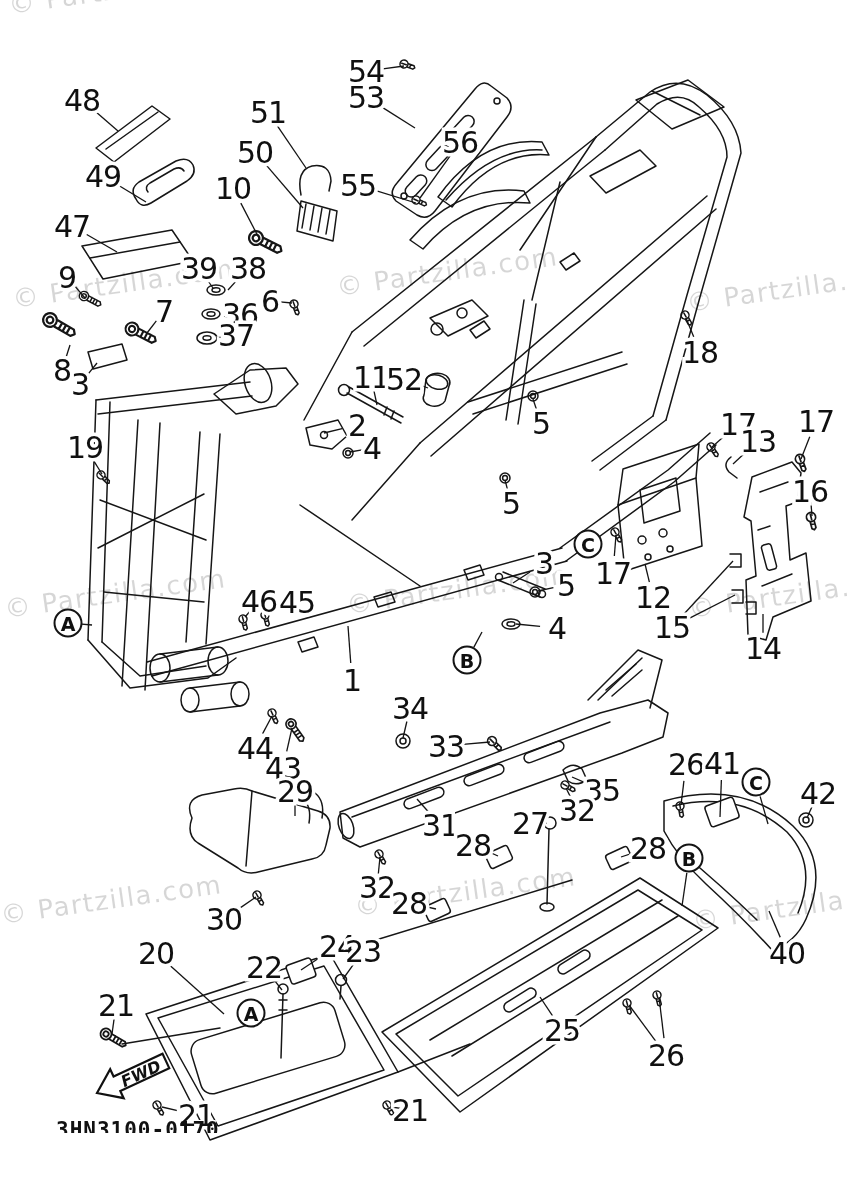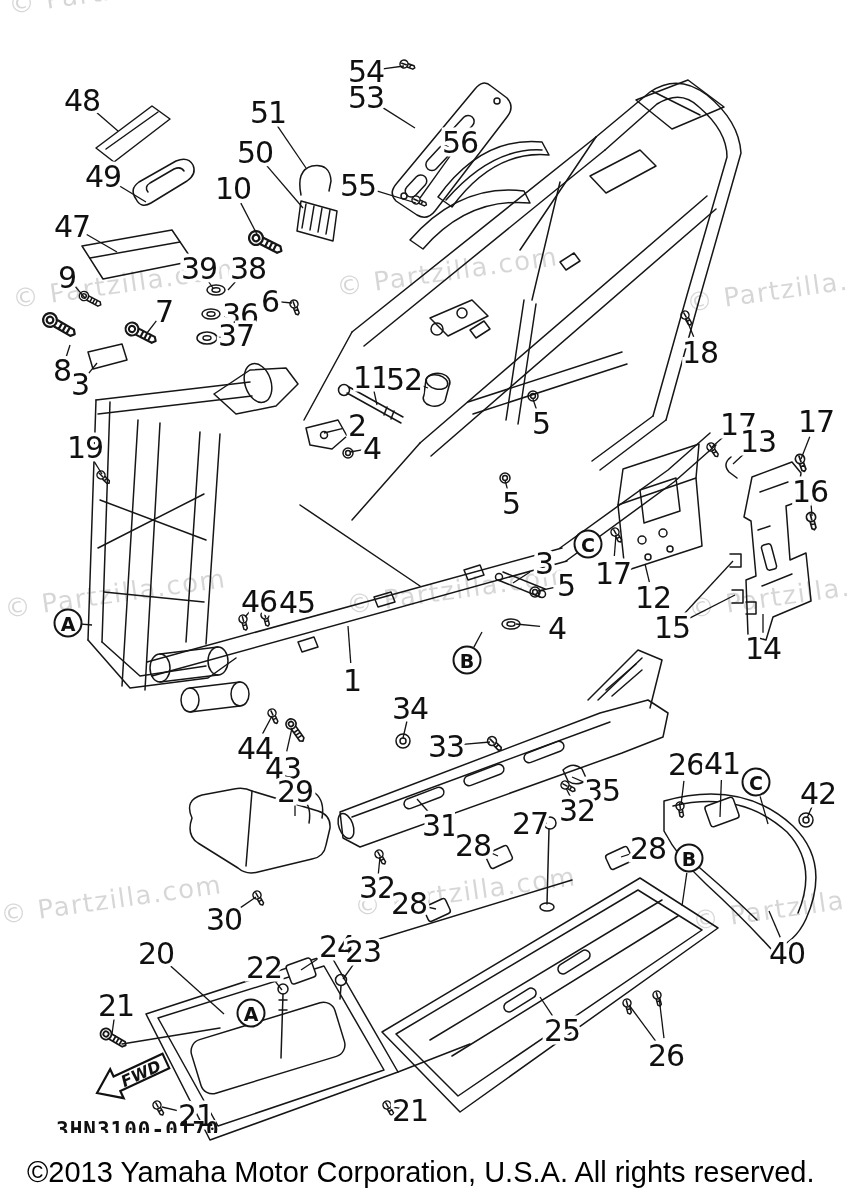--- a/index.html
+++ b/index.html
@@ -431,14 +431,13 @@
 
     <g transform="translate(97,1093) rotate(-25)">
       <path class="fwd-shape" d="M0,0 L22,-16 L22,-8 L76,-8 L76,8 L22,8 L22,16 Z"></path>
       <text class="fwd-text" x="48" y="1">FWD</text>
     </g>
   </svg>
 
   <div class="part-code-clip">
     <span>3HN3100-0170</span>
   </div>
-  <div class="copyright">©2013 Yamaha Motor Corporation, U.S.A. All rights reserved.</div>
 </div>
 
 </body></html>

